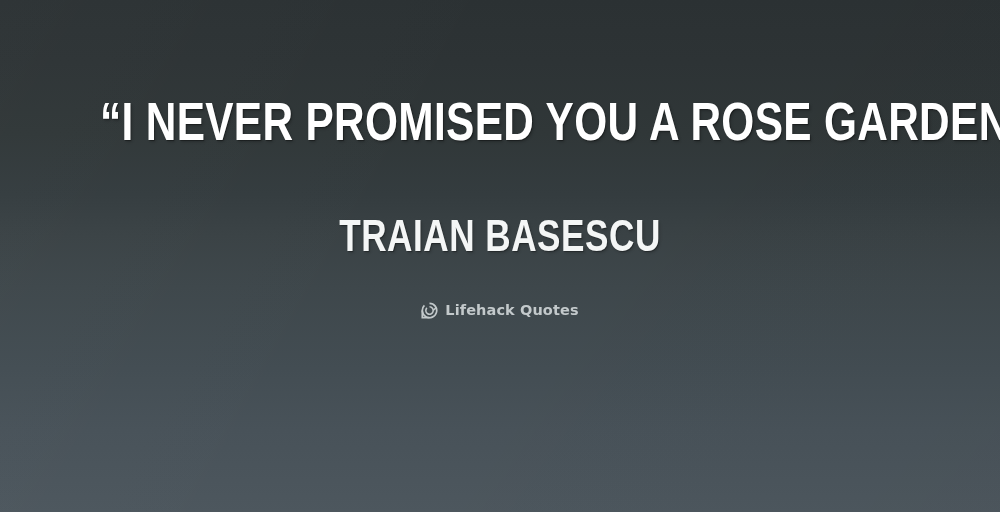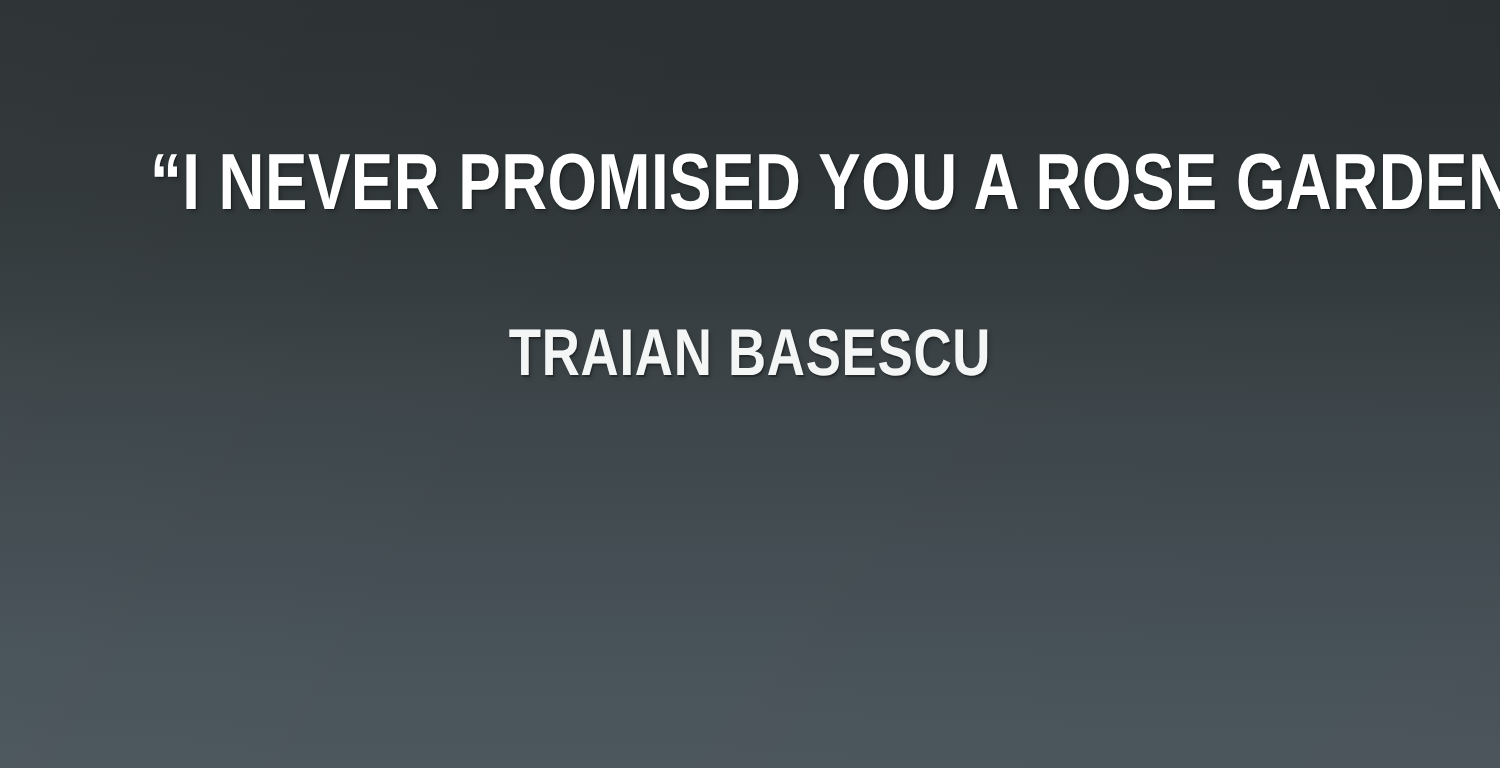--- a/index.html
+++ b/index.html
@@ -126,15 +126,29 @@
 <div class="quote-card">
 
   <div class="sheen"></div>
 
   <div class="content">
 
     <div class="quote-text">“I NEVER PROMISED YOU A ROSE GARDEN.”</div>
 
     <div class="author-text">TRAIAN BASESCU</div>
 
+    <div class="watermark">
+      <svg class="watermark-logo" viewBox="0 0 34 34" aria-hidden="true">
+
+        <path d="M17 2.6
+                 a14.4 14.4 0 1 1 -10.18 4.22" fill="none" stroke="#c3c9cb" stroke-width="3.4" stroke-linecap="butt"></path>
+
+        <path d="M2.6 17 L2.6 31.4 L17 31.4" fill="none" stroke="#c3c9cb" stroke-width="3.4" stroke-linejoin="miter"></path>
+
+        <path d="M17 9.6
+                 a7.4 7.4 0 1 1 -5.23 2.17" fill="none" stroke="#c3c9cb" stroke-width="3.1" stroke-linecap="butt"></path>
+        <path d="M24.4 17 L30.6 10.8" fill="none" stroke="#c3c9cb" stroke-width="3.1" stroke-linecap="butt"></path>
+      </svg>
+      <span class="watermark-label">Lifehack Quotes</span>
+    </div>
 
   </div>
 </div>
 
 </body></html>

